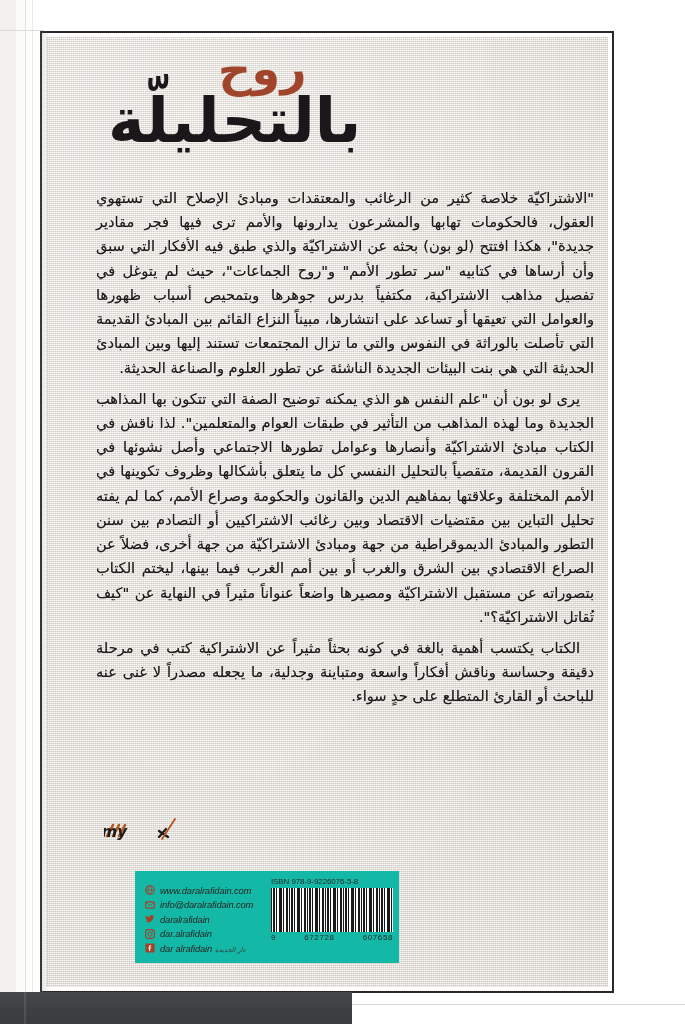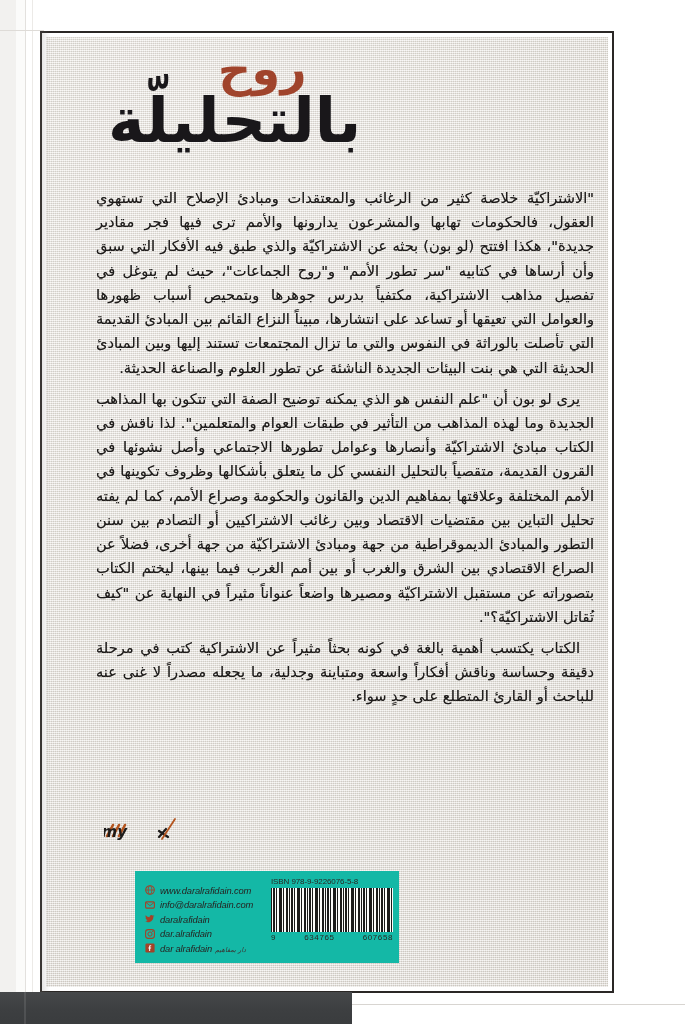--- a/index.html
+++ b/index.html
@@ -323,21 +323,21 @@
   <div class="label-box">
 
     <div class="barcode-col">
       <div class="isbn-text">
         <span>ISBN</span>
         <span>978-9-9226076-5-8</span>
       </div>
       <div class="barcode-bars"></div>
       <div class="barcode-digits">
         <span>9</span>
-        <span>634765</span>
+        <span>672728</span>
         <span>607658</span>
       </div>
     </div>
 
     <div class="contact-col">
 
       <div class="contact-row">
         <span class="contact-icon">
           <svg width="10" height="10" viewBox="0 0 10 10">
             <circle cx="5" cy="5" r="4.3" fill="none" stroke="#a34228" stroke-width="1.1"></circle>
@@ -379,21 +379,21 @@
       </div>
 
       <div class="contact-row">
         <span class="contact-icon">
           <svg width="10" height="10" viewBox="0 0 10 10">
             <rect x="0.4" y="0.4" width="9.2" height="9.2" rx="1.4" fill="#a34228"></rect>
             <path d="M6.2 3.3h-.7c-.2 0-.35.15-.35.4v.7h1.05l-.15 1.1h-.9v2.6H4.1v-2.6h-.75V4.4h.75v-.8c0-.8.45-1.25 1.25-1.25h.85z" fill="#fbfbfa"></path>
           </svg>
         </span>
         <span class="contact-text">
-          <span>dar alrafidain</span><span class="ar">دار بمفاهيم</span>
+          <span>dar alrafidain</span><span class="ar">دار الجديدة</span>
         </span>
       </div>
 
     </div>
   </div>
 
   <div class="bottom-band"></div>
   <div class="bottom-band-notch"></div>
 
 </div>

